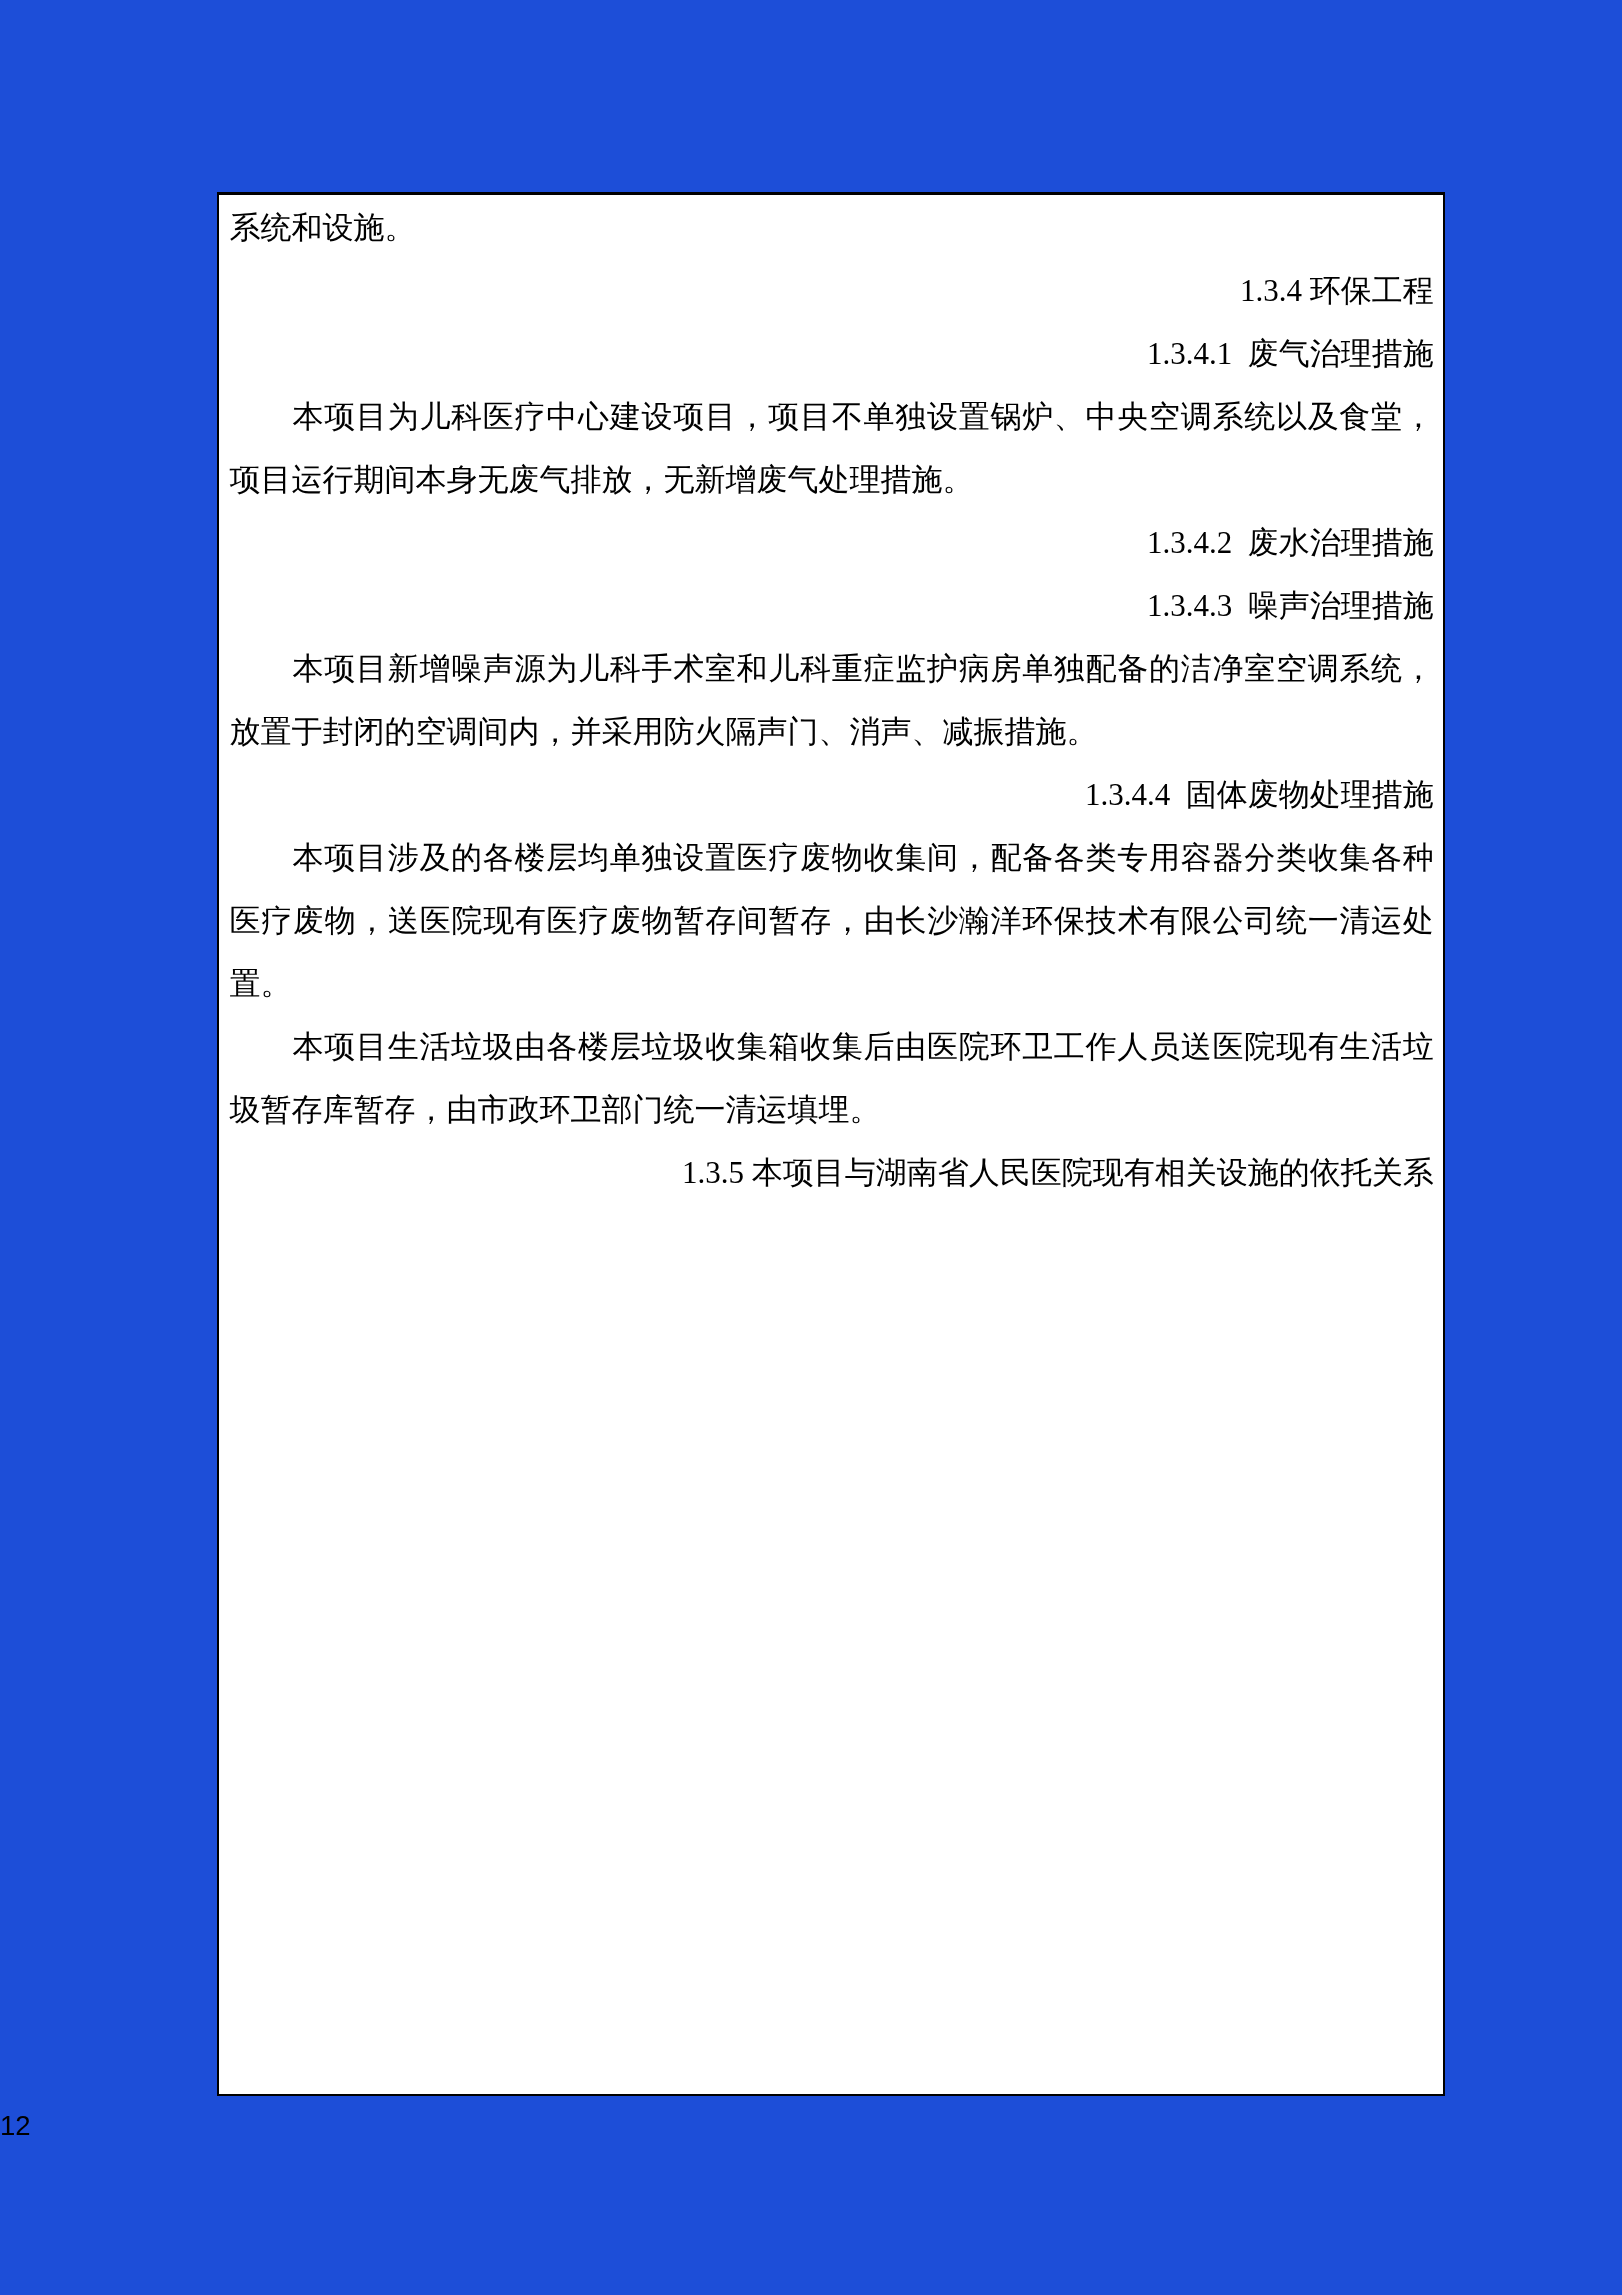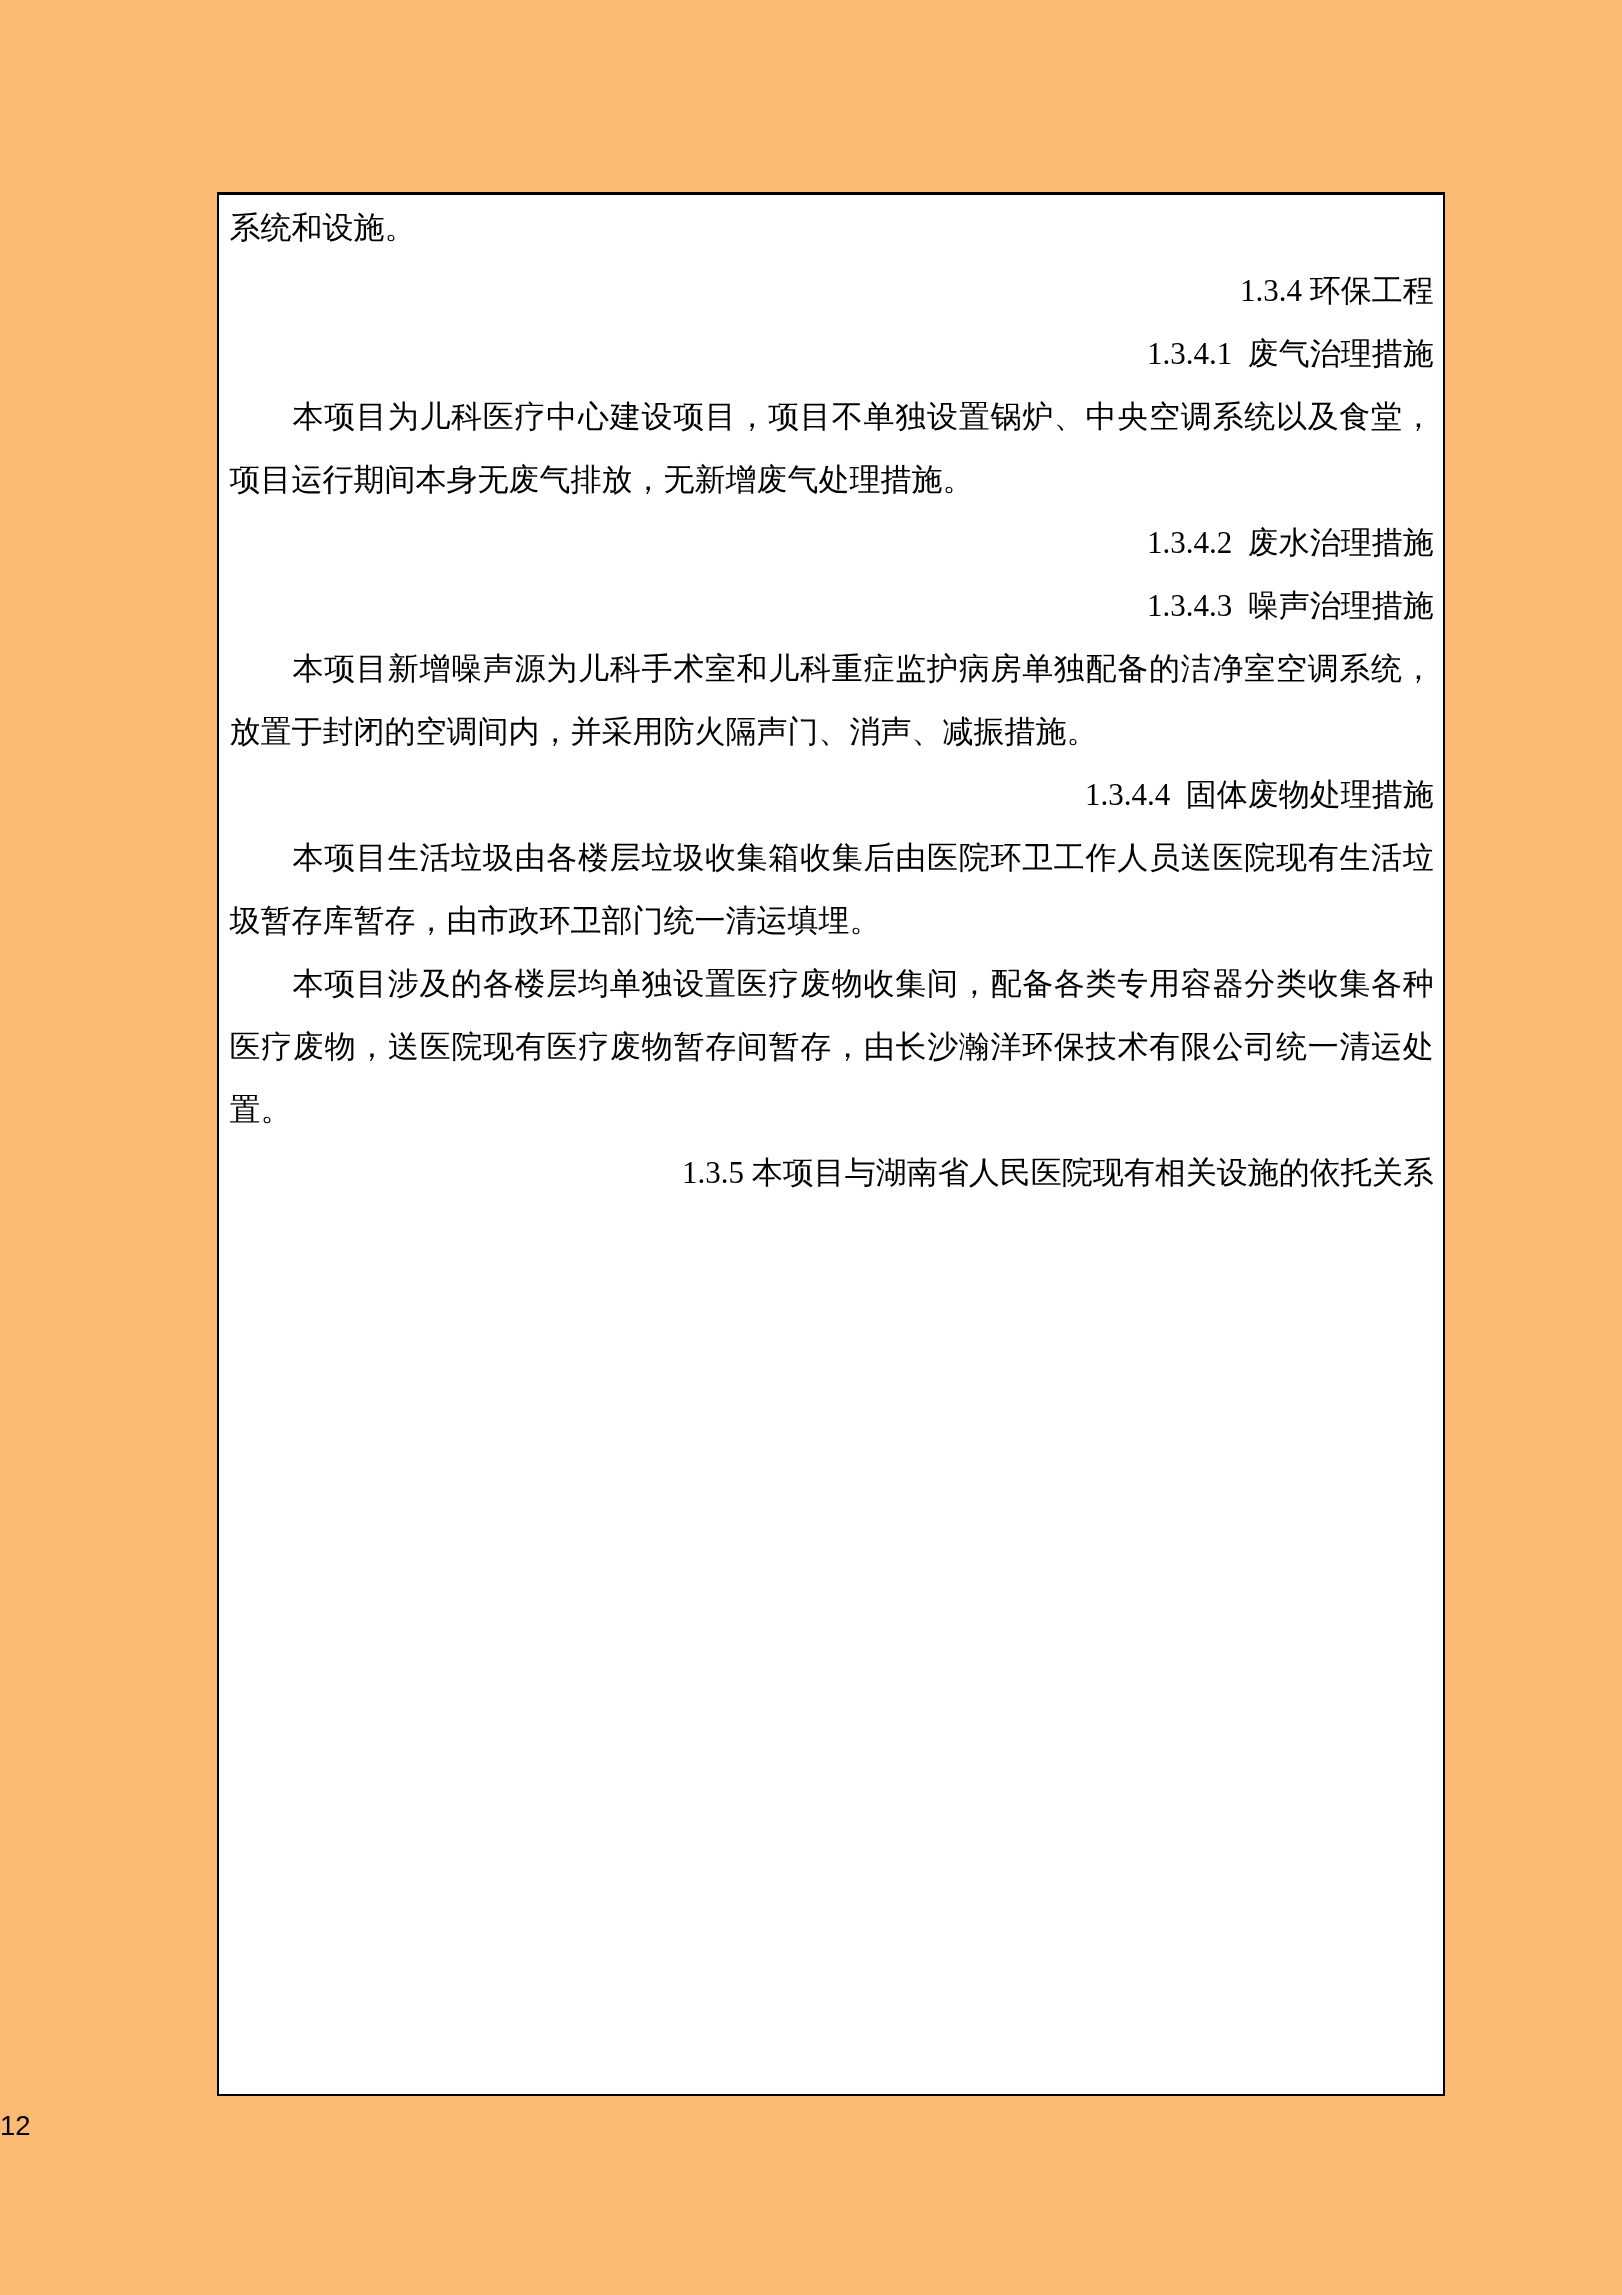--- a/index.html
+++ b/index.html
@@ -4,21 +4,21 @@
 <style>
   html, body {
     margin: 0;
     padding: 0;
     background: #e8e8e8;
   }
   .page {
     position: relative;
     width: 1622px;
     height: 2295px;
-    background: #fdba74;
+    background: #1d4ed8;
     color: #000000;
     font-family: "Liberation Serif", "DejaVu Serif", serif;
     overflow: hidden;
   }
   .content-box {
     position: absolute;
     left: 217px;
     top: 192px;
     width: 1228px;
     height: 1904px;
@@ -67,20 +67,20 @@
   <div class="content-box">
     <div>
         <p class="block para-flush"><span>系统和设施。</span></p>
         <p class="block heading"><span>1.3.4 环保工程</span></p>
         <p class="block heading"><span>1.3.4.1  废气治理措施</span></p>
         <p class="block para"><span>本项目为儿科医疗中心建设项目，项目不单独设置锅炉、中央空调系统以及食堂，项目运行期间本身无废气排放，无新增废气处理措施。</span></p>
         <p class="block heading"><span>1.3.4.2  废水治理措施</span></p>
         <p class="block heading"><span>1.3.4.3  噪声治理措施</span></p>
         <p class="block para"><span>本项目新增噪声源为儿科手术室和儿科重症监护病房单独配备的洁净室空调系统，放置于封闭的空调间内，并采用防火隔声门、消声、减振措施。</span></p>
         <p class="block heading"><span>1.3.4.4  固体废物处理措施</span></p>
+        <p class="block para"><span>本项目涉及的各楼层均单独设置医疗废物收集间，配备各类专用容器分类收集各种医疗废物，送医院现有医疗废物暂存间暂存，由长沙瀚洋环保技术有限公司统一清运处置。</span></p>
         <p class="block para"><span>本项目生活垃圾由各楼层垃圾收集箱收集后由医院环卫工作人员送医院现有生活垃圾暂存库暂存，由市政环卫部门统一清运填埋。</span></p>
-        <p class="block para"><span>本项目涉及的各楼层均单独设置医疗废物收集间，配备各类专用容器分类收集各种医疗废物，送医院现有医疗废物暂存间暂存，由长沙瀚洋环保技术有限公司统一清运处置。</span></p>
         <p class="block heading"><span>1.3.5 本项目与湖南省人民医院现有相关设施的依托关系</span></p>
       </div>
   </div>
   <div class="page-number">12</div>
 </div>
 
 
 </body></html>

